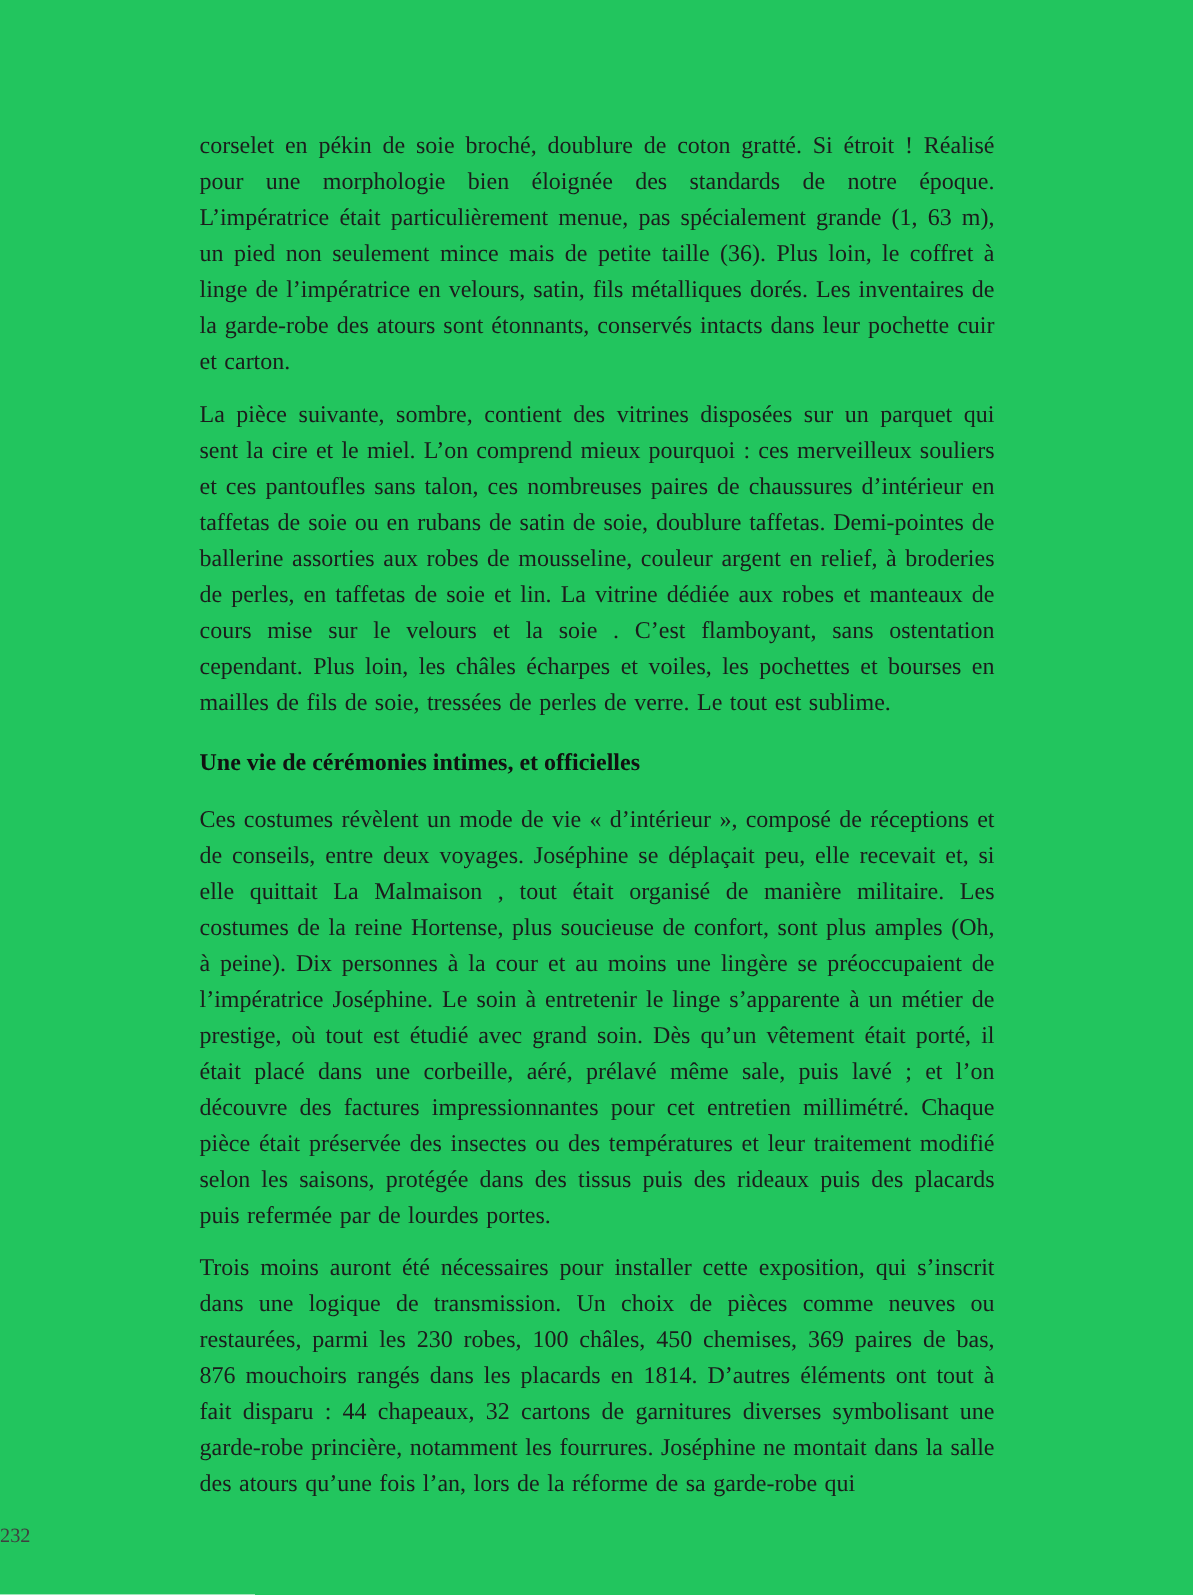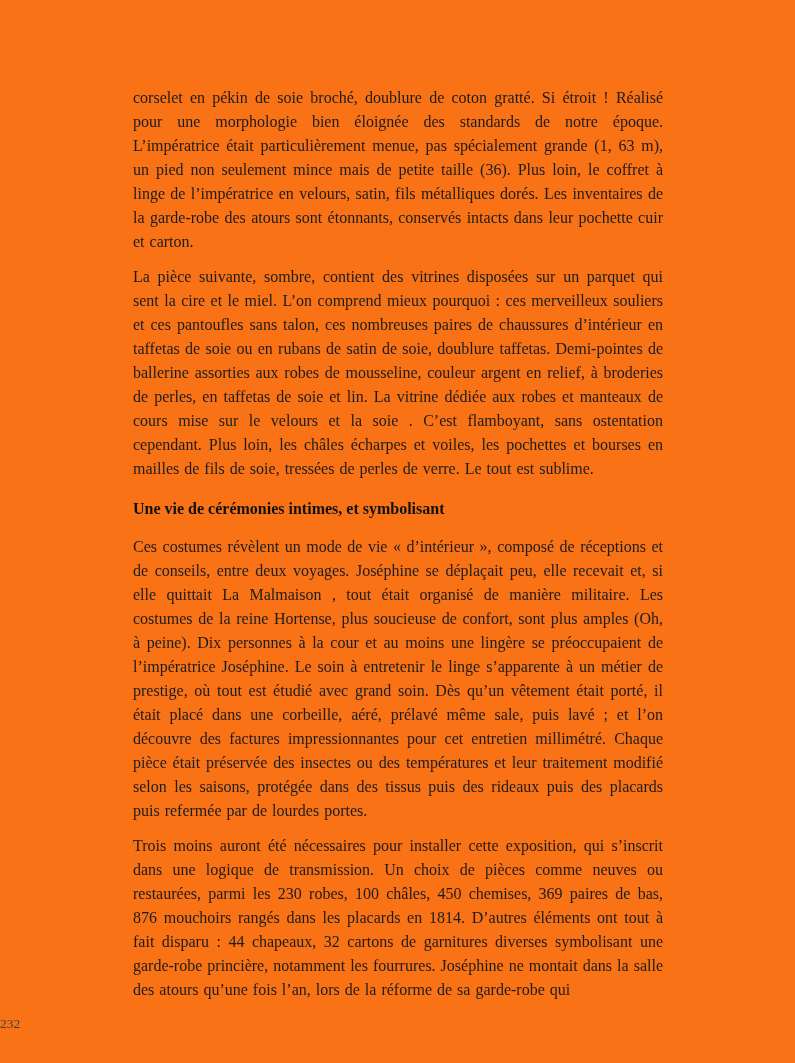--- a/index.html
+++ b/index.html
@@ -4,21 +4,21 @@
 <style>
   html, body {
     margin: 0;
     padding: 0;
     background: #ffffff;
   }
   .page {
     position: relative;
     width: 795px;
     height: 1063px;
-    background: #f97316;
+    background: #22c55e;
     overflow: hidden;
     font-family: "Liberation Serif", "DejaVu Serif", serif;
     color: #1c1c1c;
   }
   .content {
     position: absolute;
     left: 133px;
     top: 86px;
     width: 530px;
   }
@@ -49,18 +49,18 @@
     color: #3f3f3f;
   }
 </style>
 </head>
 <body>
 
 <div class="page">
   <div class="content">
     <p>corselet en pékin de soie broché, doublure de coton gratté. Si étroit ! Réalisé pour une morphologie bien éloignée des standards de notre époque. L’impératrice était particulièrement menue, pas spécialement grande (1, 63 m), un pied non seulement mince mais de petite taille (36). Plus loin, le coffret à linge de l’impératrice en velours, satin, fils métalliques dorés. Les inventaires de la garde-robe des atours sont étonnants, conservés intacts dans leur pochette cuir et carton.</p>
     <p>La pièce suivante, sombre, contient des vitrines disposées sur un parquet qui sent la cire et le miel. L’on comprend mieux pourquoi : ces merveilleux souliers et ces pantoufles sans talon, ces nombreuses paires de chaussures d’intérieur en taffetas de soie ou en rubans de satin de soie, doublure taffetas. Demi-pointes de ballerine assorties aux robes de mousseline, couleur argent en relief, à broderies de perles, en taffetas de soie et lin. La vitrine dédiée aux robes et manteaux de cours mise sur le velours et la soie . C’est flamboyant, sans ostentation cependant. Plus loin, les châles écharpes et voiles, les pochettes et bourses en mailles de fils de soie, tressées de perles de verre. Le tout est sublime.</p>
-    <h2>Une vie de cérémonies intimes, et symbolisant</h2>
+    <h2>Une vie de cérémonies intimes, et officielles</h2>
     <p>Ces costumes révèlent un mode de vie « d’intérieur », composé de réceptions et de conseils, entre deux voyages. Joséphine se déplaçait peu, elle recevait et, si elle quittait La Malmaison , tout était organisé de manière militaire. Les costumes de la reine Hortense, plus soucieuse de confort, sont plus amples (Oh, à peine). Dix personnes à la cour et au moins une lingère se préoccupaient de l’impératrice Joséphine. Le soin à entretenir le linge s’apparente à un métier de prestige, où tout est étudié avec grand soin. Dès qu’un vêtement était porté, il était placé dans une corbeille, aéré, prélavé même sale, puis lavé ; et l’on découvre des factures impressionnantes pour cet entretien millimétré. Chaque pièce était préservée des insectes ou des températures et leur traitement modifié selon les saisons, protégée dans des tissus puis des rideaux puis des placards puis refermée par de lourdes portes.</p>
     <p>Trois moins auront été nécessaires pour installer cette exposition, qui s’inscrit dans une logique de transmission. Un choix de pièces comme neuves ou restaurées, parmi les 230 robes, 100 châles, 450 chemises, 369 paires de bas, 876 mouchoirs rangés dans les placards en 1814. D’autres éléments ont tout à fait disparu : 44 chapeaux, 32 cartons de garnitures diverses symbolisant une garde-robe princière, notamment les fourrures. Joséphine ne montait dans la salle des atours qu’une fois l’an, lors de la réforme de sa garde-robe qui</p>
   </div>
   <div class="page-number">232</div>
 </div>
 
 </body></html>

